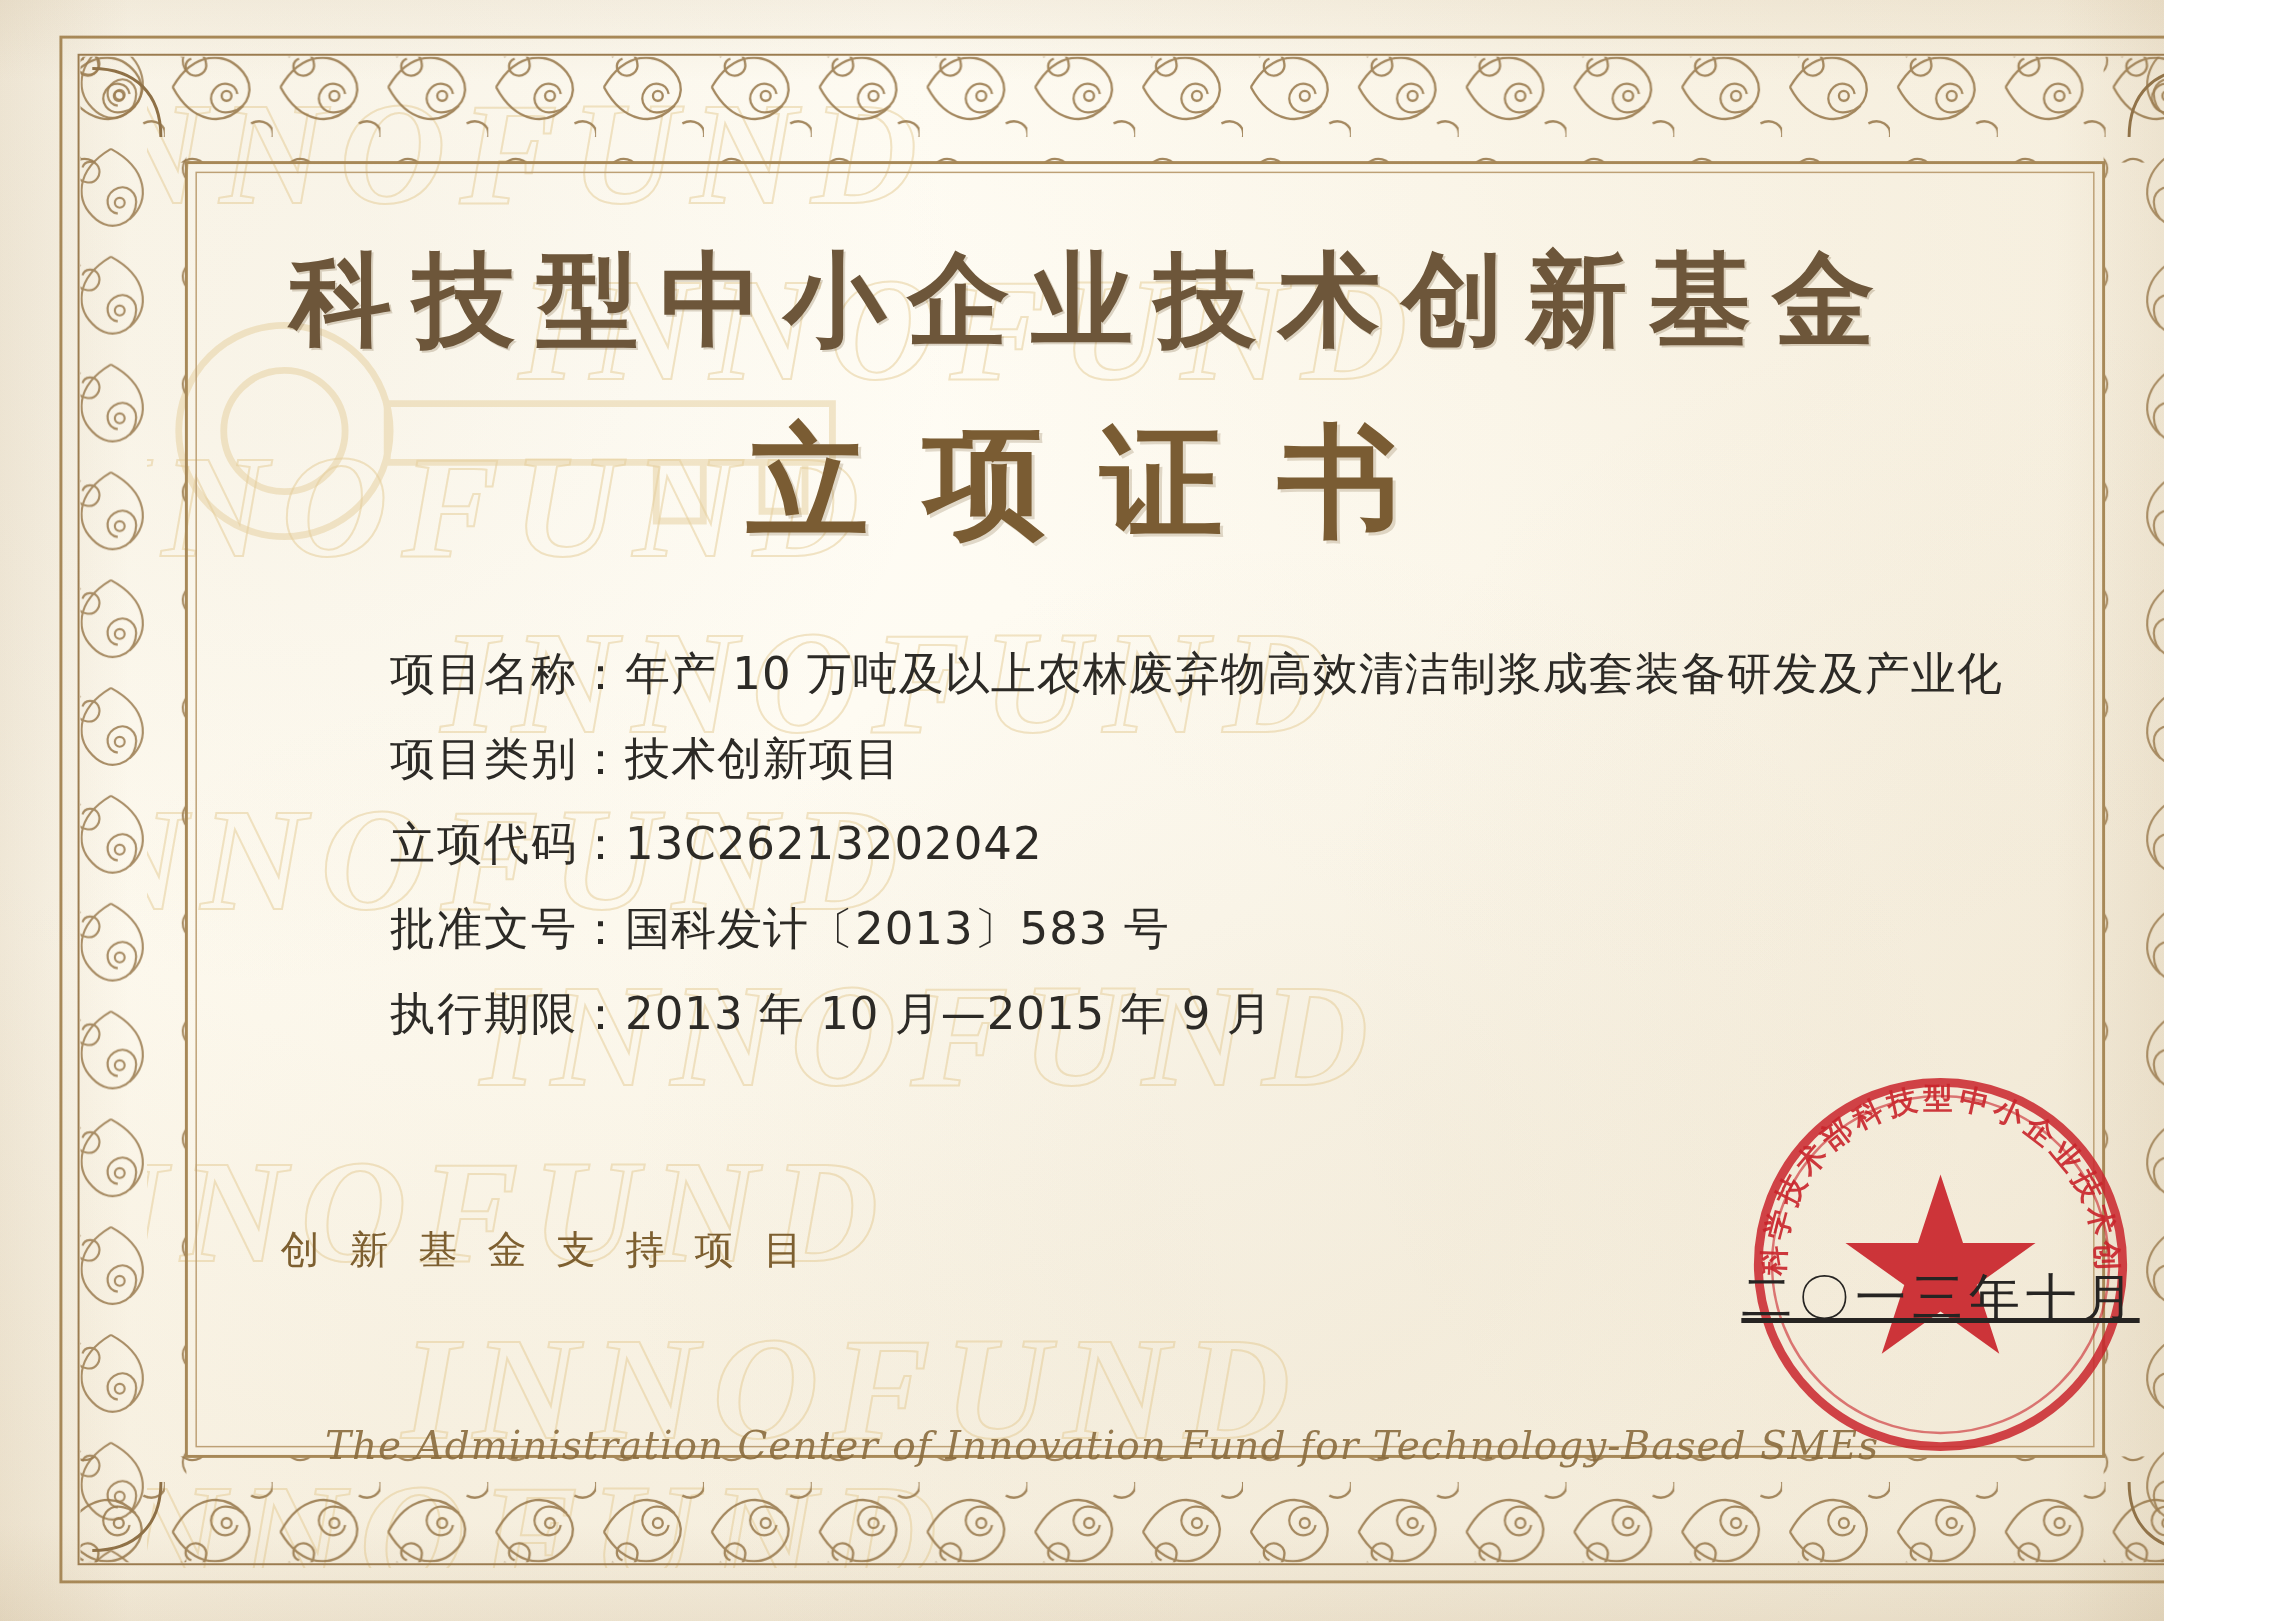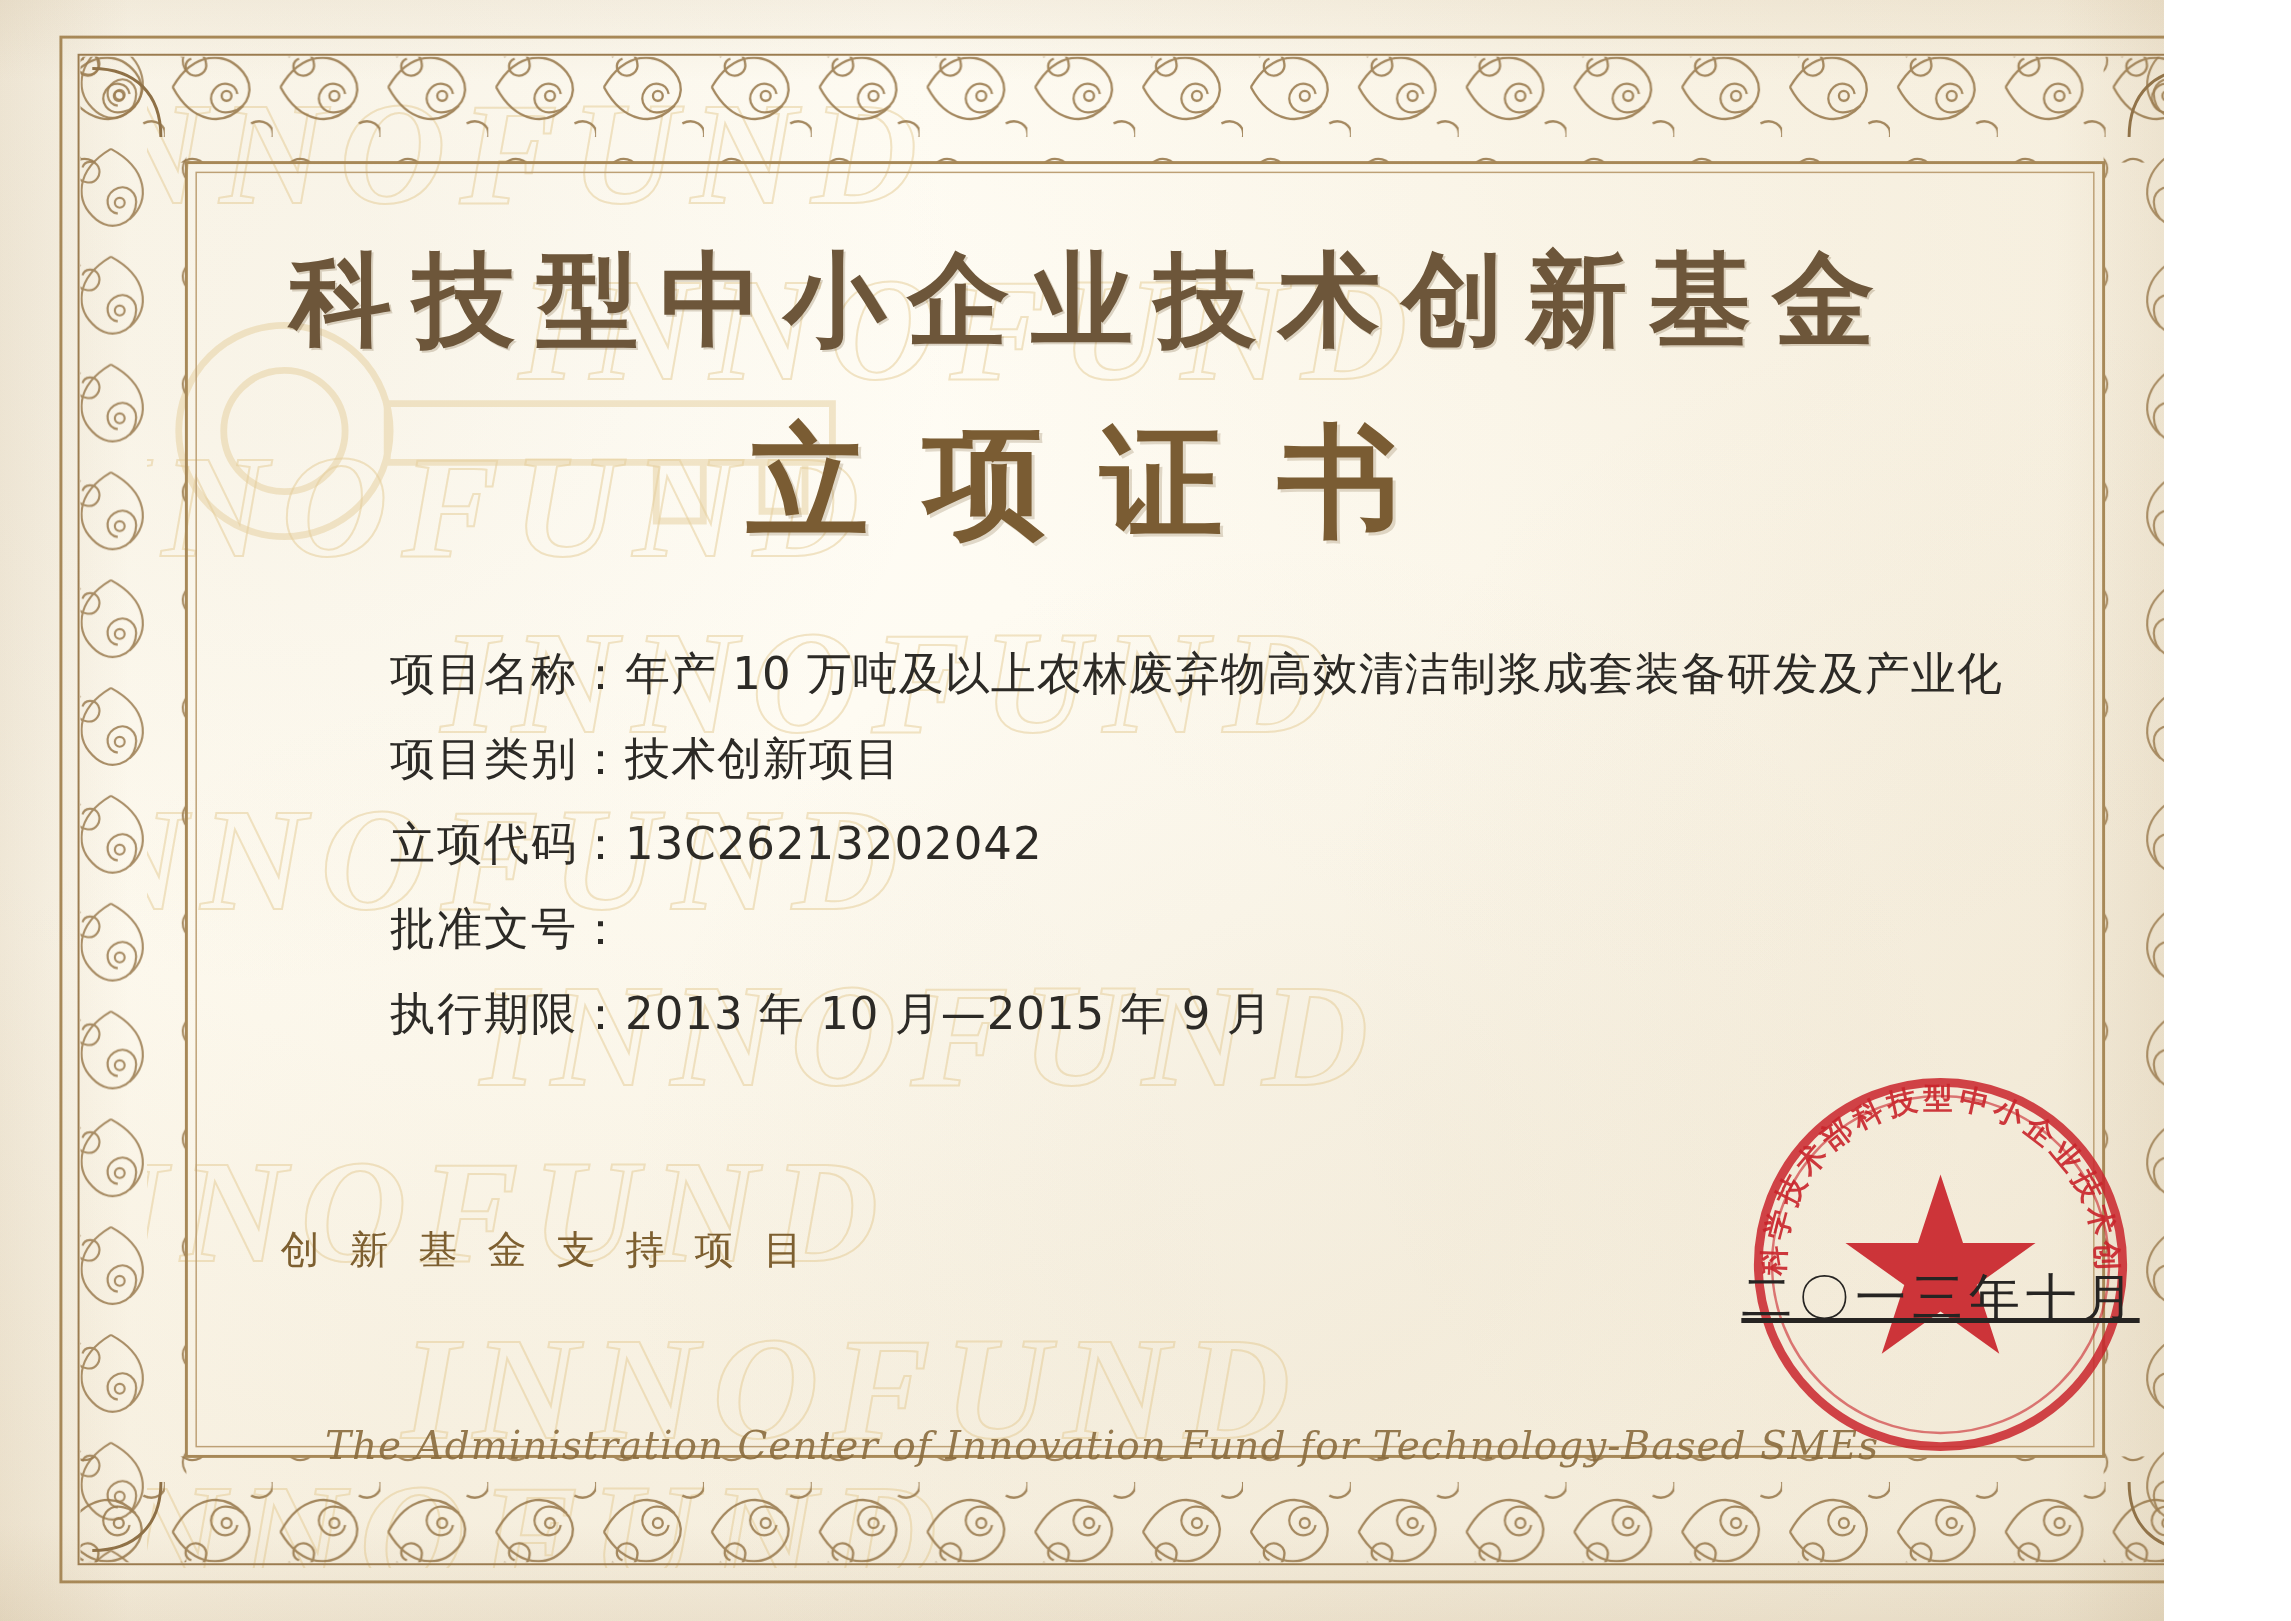--- a/index.html
+++ b/index.html
@@ -317,20 +317,21 @@
       <div class="field-row">
         <span class="field-label">项目类别：</span>
         <span class="field-value">技术创新项目</span>
       </div>
       <div class="field-row">
         <span class="field-label">立项代码：</span>
         <span class="field-value">13C26213202042</span>
       </div>
       <div class="field-row">
         <span class="field-label">批准文号：</span>
+        <span class="field-value">国科发计〔2013〕583 号</span>
       </div>
       <div class="field-row">
         <span class="field-label">执行期限：</span>
         <span class="field-value">2013 年 10 月—2015 年 9 月</span>
       </div>
     </div>
 
     <div class="logo-block">
       <div class="logo-caption">创 新 基 金 支 持 项 目</div>
     </div>

